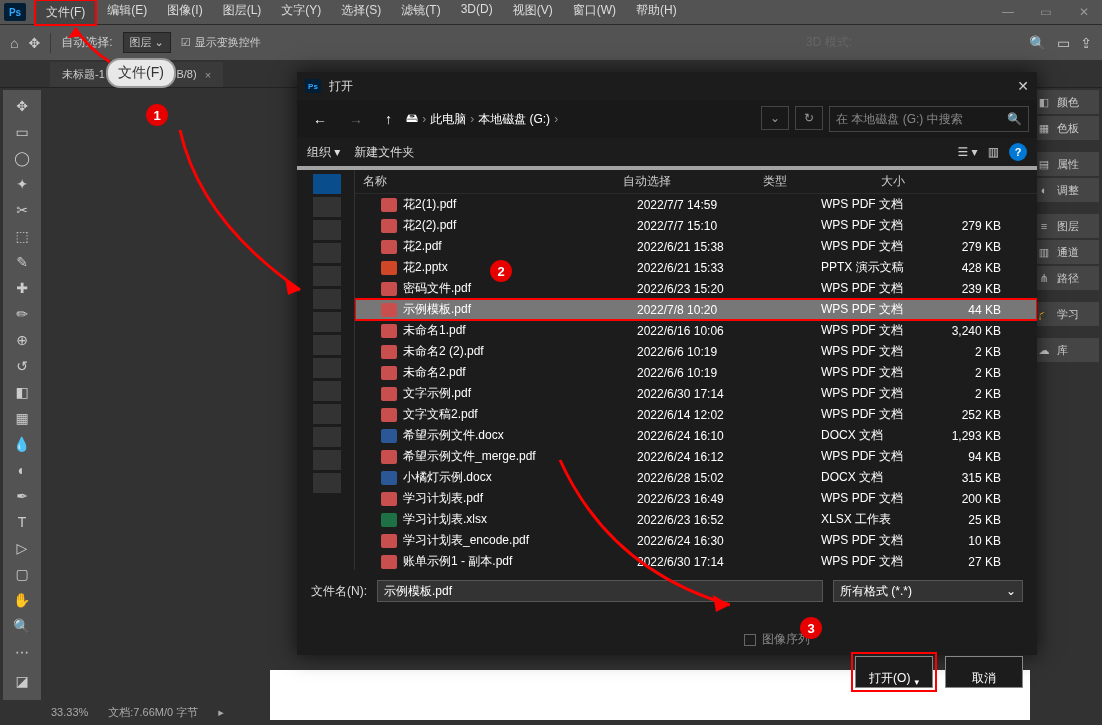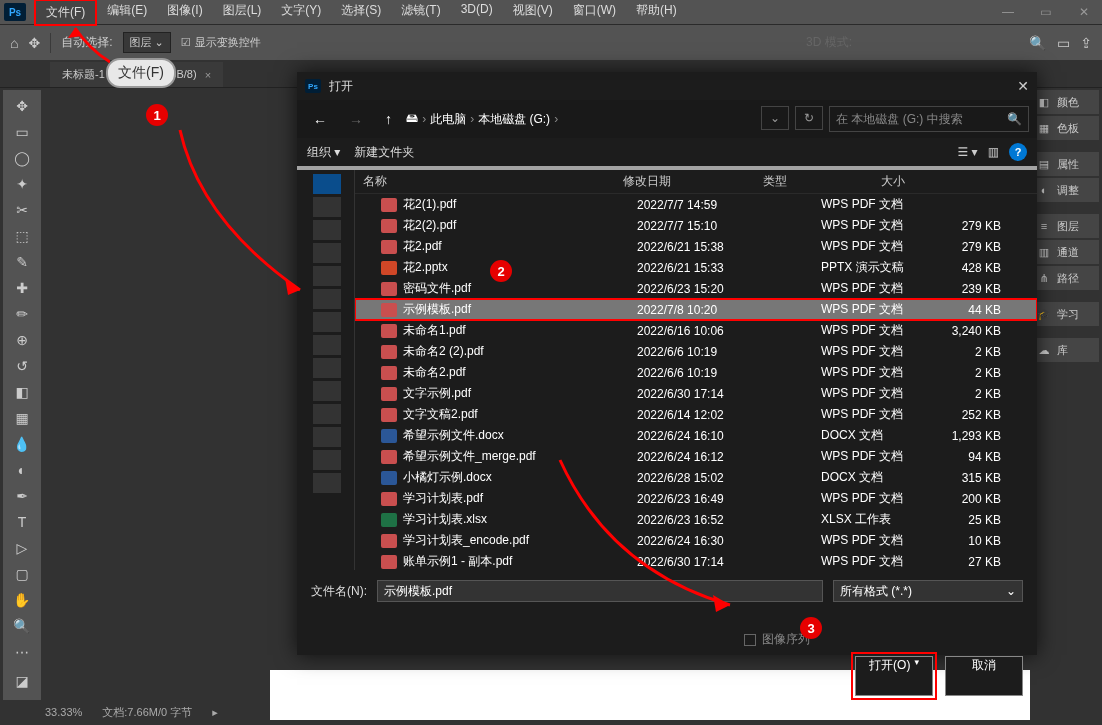--- a/index.html
+++ b/index.html
@@ -22,21 +22,21 @@
 .tab { padding: 5px 12px; background: #3a3a3a; color: #ccc; font-size: 11px; display: flex; align-items: center; gap: 8px; }
 .tab .close { color: #999; }
 
 .left-tools { position: absolute; left: 3px; top: 90px; width: 38px; background: #535353; display: flex; flex-direction: column; gap: 2px; padding: 4px 2px; }
 .left-tool { height: 24px; display: flex; align-items: center; justify-content: center; color: #ccc; font-size: 14px; }
 
 .right-panels { position: absolute; right: 3px; top: 90px; width: 68px; display: flex; flex-direction: column; gap: 2px; }
 .panel-tab { height: 24px; background: #454545; display: flex; align-items: center; gap: 6px; padding: 0 6px; color: #ccc; font-size: 11px; }
 .panel-tab .ico { width: 14px; height: 14px; display: flex; align-items: center; justify-content: center; }
 
-.status-bar { position: absolute; bottom: 3px; left: 45px; height: 20px; display: flex; align-items: center; gap: 20px; font-size: 11px; color: #aaa; }
+.status-bar { position: absolute; bottom: 3px; left: 51px; height: 20px; display: flex; align-items: center; gap: 20px; font-size: 11px; color: #aaa; }
 
 
 .dialog { position: absolute; left: 297px; top: 72px; width: 740px; height: 583px; background: #1c1c1c; color: #ddd; box-shadow: 0 0 20px rgba(0,0,0,0.7); }
 .dialog-title { height: 28px; background: #1c1c1c; display: flex; align-items: center; padding: 0 8px; gap: 8px; }
 .dialog-title .ps-sm { width: 16px; height: 14px; background: #001e36; color: #31a8ff; font-size: 8px; font-weight: bold; display: flex; align-items: center; justify-content: center; border-radius: 2px; }
 .dialog-close { margin-left: auto; color: #ccc; font-size: 14px; }
 .dialog-nav { height: 38px; background: #191919; display: flex; align-items: center; padding: 0 8px; gap: 6px; }
 .nav-arrow { color: #fff; font-size: 14px; padding: 4px 8px; }
 .nav-arrow.disabled { color: #666; }
 .breadcrumb { display: flex; align-items: center; gap: 4px; color: #fff; font-size: 12px; }
@@ -76,21 +76,21 @@
 .fc-type { width: 118px; margin-left: 44px; }
 .fc-size { flex: 1; text-align: right; padding-right: 30px; margin-top: 42px; }
 
 .dialog-footer { padding: 10px 14px; }
 .filename-row { display: flex; align-items: center; gap: 10px; margin-bottom: 29px; }
 .fn-label { font-size: 12px; }
 .fn-input { flex: 1; height: 22px; background: #333; border: 1px solid #555; color: #fff; padding: 0 6px; font-size: 12px; }
 .fn-select { width: 190px; height: 22px; background: #333; border: 1px solid #555; color: #fff; padding: 0 6px; font-size: 12px; display: flex; align-items: center; justify-content: space-between; }
 .seq-row { display: flex; align-items: center; gap: 6px; justify-content: center; margin-left: 220px; margin-bottom: 8px; font-size: 12px; color: #888; }
 .button-row { display: flex; justify-content: flex-end; gap: 12px; align-items: center; }
-.btn { width: 78px; height: 40px; border: 1px solid #888; background: #1c1c1c; color: #fff; display: flex; align-items: flex-start; justify-content: center; font-size: 12px; }
+.btn { width: 78px; height: 32px; border: 1px solid #888; background: #1c1c1c; color: #fff; display: flex; align-items: flex-end; justify-content: center; font-size: 12px; }
 .btn.open-hl { outline: 2px solid #ff0000; outline-offset: 2px; }
 
 
 .anno-bubble { position: absolute; background: #e8e8e8; color: #333; font-size: 14px; padding: 4px 10px; border-radius: 14px; border: 2px solid #999; }
 .anno-num { position: absolute; width: 22px; height: 22px; border-radius: 50%; background: #e60000; color: #fff; font-weight: bold; display: flex; align-items: center; justify-content: center; font-size: 13px; }
 .arrow-svg { position: absolute; pointer-events: none; }
 </style>
 </head>
 <body>
 
@@ -269,21 +269,21 @@
       <div class="sb-thumb"></div>
       <div class="sb-thumb"></div>
       <div class="sb-thumb"></div>
       <div class="sb-thumb"></div>
       <div class="sb-thumb"></div>
       <div class="sb-thumb"></div>
     </div>
     <div class="file-area">
       <div class="file-header">
         <span class="fh-col fh-name">名称</span>
-        <span class="fh-col fh-date">修改日期</span>
+        <span class="fh-col fh-date">自动选择</span>
         <span class="fh-col fh-type">类型</span>
         <span class="fh-col fh-size">大小</span>
       </div>
       <div class="file-list" id="file-list">
           <div class="file-row">
     <span class="file-icon pdf"></span>
     <span class="fc-name">花2(1).pdf</span>
     <span class="fc-date">2022/7/7 14:59</span>
     <span class="fc-type">WPS PDF 文档</span>
     <span class="fc-size">279 KB</span>

